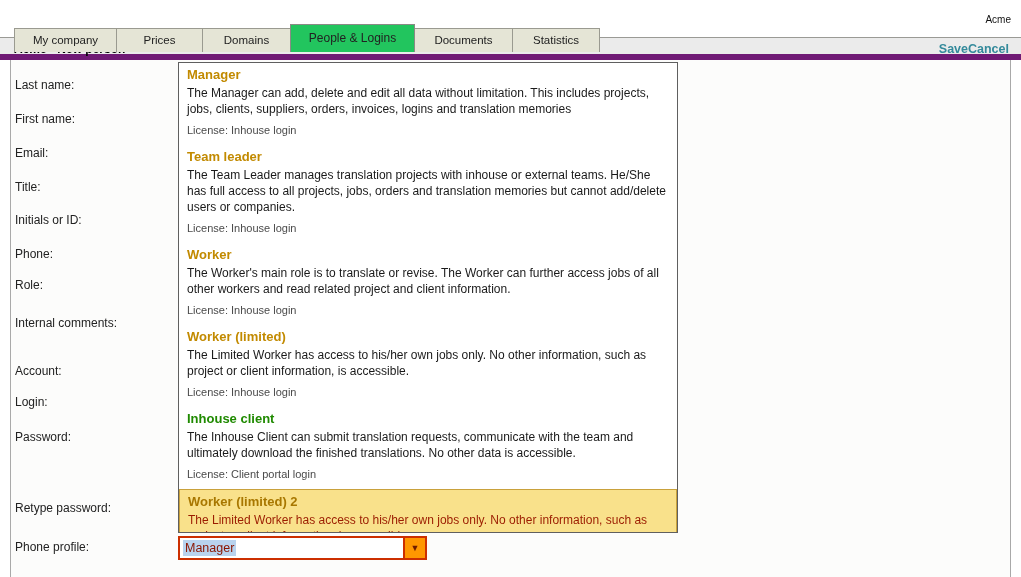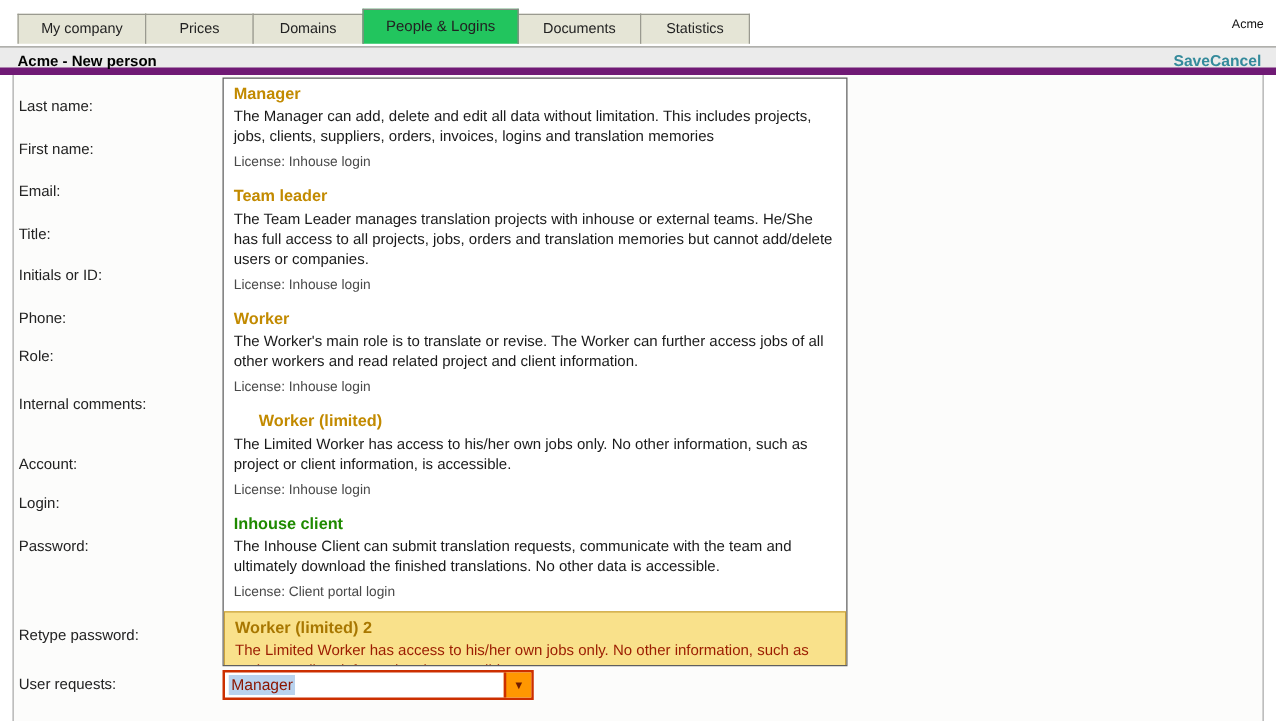--- a/index.html
+++ b/index.html
@@ -8,21 +8,21 @@
 
   .screen {
     position: relative;
     width: 1021px; height: 577px;
     background: #ffffff;
     overflow: hidden;
   }
 
   
   .tab-bar {
-    position: absolute; left: 14px; top: 7px;
+    position: absolute; left: 14px; top: 24px;
     display: flex; align-items: flex-end;
     z-index: 2;
   }
   .tab {
     height: 24px; line-height: 23px;
     text-align: center;
     font-size: 11.5px; color: #222;
     background: #e5e5d6;
     border: 1px solid #9a9a90;
     border-bottom: none;
@@ -162,40 +162,40 @@
   <div class="form-label fl2">Email:</div>
   <div class="form-label fl3">Title:</div>
   <div class="form-label fl4">Initials or ID:</div>
   <div class="form-label fl5">Phone:</div>
   <div class="form-label fl6">Role:</div>
   <div class="form-label fl7">Internal comments:</div>
   <div class="form-label fl8">Account:</div>
   <div class="form-label fl9">Login:</div>
   <div class="form-label fl10">Password:</div>
   <div class="form-label fl11">Retype password:</div>
-  <div class="form-label fl12">User requests:</div>
+  <div class="form-label fl12">Phone profile:</div>
 
   <div class="profile-popup">
     <div class="opt">
       <div class="opt-name" style="color: rgb(194, 138, 0);">Manager</div>
       <div class="opt-desc">The Manager can add, delete and edit all data without limitation. This includes projects, jobs, clients, suppliers, orders, invoices, logins and translation memories</div>
       <div class="opt-license">License: Inhouse login</div>
     </div>
     <div class="opt">
       <div class="opt-name" style="color: rgb(194, 138, 0);">Team leader</div>
       <div class="opt-desc">The Team Leader manages translation projects with inhouse or external teams. He/She has full access to all projects, jobs, orders and translation memories but cannot add/delete users or companies.</div>
       <div class="opt-license">License: Inhouse login</div>
     </div>
     <div class="opt">
       <div class="opt-name" style="color: rgb(194, 138, 0);">Worker</div>
       <div class="opt-desc">The Worker's main role is to translate or revise. The Worker can further access jobs of all other workers and read related project and client information.</div>
       <div class="opt-license">License: Inhouse login</div>
     </div>
     <div class="opt">
-      <div class="opt-name" style="color: rgb(194, 138, 0); margin-left: 20px;">Worker (limited)</div>
+      <div class="opt-name" style="color: rgb(194, 138, 0);">Worker (limited)</div>
       <div class="opt-desc">The Limited Worker has access to his/her own jobs only. No other information, such as project or client information, is accessible.</div>
       <div class="opt-license">License: Inhouse login</div>
     </div>
     <div class="opt">
       <div class="opt-name" style="color: rgb(31, 138, 0);">Inhouse client</div>
       <div class="opt-desc">The Inhouse Client can submit translation requests, communicate with the team and ultimately download the finished translations. No other data is accessible.</div>
       <div class="opt-license">License: Client portal login</div>
     </div>
     <div class="opt highlight">
       <div class="opt-name" style="color: rgb(168, 119, 0);">Worker (limited) 2</div>

